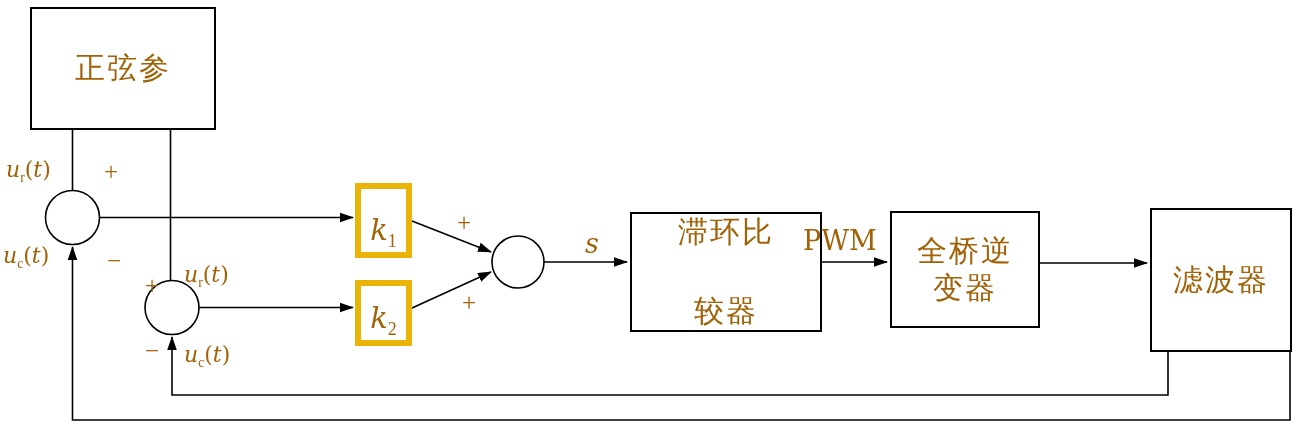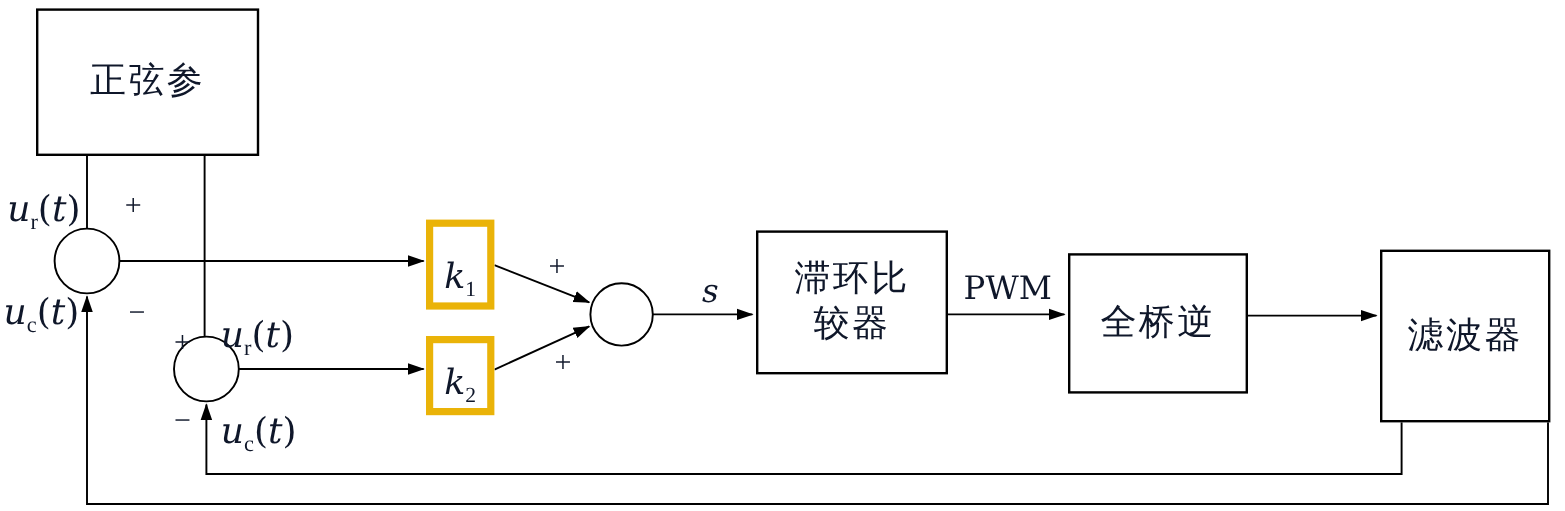--- a/index.html
+++ b/index.html
@@ -2,21 +2,21 @@
 <html><head>
 <meta charset="utf-8">
 <style>
   * { box-sizing: border-box; }
   html, body { margin: 0; padding: 0; background: #ffffff; }
   .stage {
     position: relative;
     width: 1304px;
     height: 426px;
     background: #ffffff;
-    color: #0f172a;
+    color: #a16207;
     font-family: "Liberation Serif", serif;
     overflow: hidden;
   }
   .layer { position: absolute; left: 0; top: 0; }
   .block {
     position: absolute;
     border: 2px solid #000;
     background: #fff;
     display: flex;
     flex-direction: column;
@@ -34,21 +34,21 @@
     background: #fff;
     display: flex;
     align-items: flex-end;
     justify-content: center;
     font-size: 29px;
   }
   .math i { font-style: italic; font-family: "DejaVu Serif", "Liberation Serif", serif; }
   sub { font-size: 0.62em; font-style: normal; font-family: "Liberation Serif", serif; }
   .siglabel {
     position: absolute;
-    font-size: 30px;
+    font-size: 22px;
     font-family: "DejaVu Serif", "Liberation Serif", serif;
     white-space: nowrap;
   }
   .siglabel i { font-style: italic; }
   .sign {
     position: absolute;
     font-size: 25px;
     font-family: "Liberation Serif", serif;
   }
   .annot {
@@ -97,27 +97,28 @@
   </div>
 
   <div class="gain" style="left:355px; top:183px; width:57px; height:75px;">
     <span class="math"><i>k</i><sub>1</sub></span>
   </div>
 
   <div class="gain" style="left:355px; top:280px; width:57px; height:66px;">
     <span class="math"><i>k</i><sub>2</sub></span>
   </div>
 
-  <div class="block" style="left:630px; top:192px; width:160px; height:120px;">
+  <div class="block" style="left:630px; top:212px; width:192px; height:120px;justify-content:space-between;">
     <div>滞环比</div>
     <div>较器</div>
   </div>
 
   <div class="block" style="left:890px; top:211px; width:150px; height:117px;">
     <div>全桥逆</div>
+    <div>变器</div>
   </div>
 
   <div class="block" style="left:1150px; top:208px; width:142px; height:144px;">
     <div>滤波器</div>
   </div>
 
   <span class="siglabel" style="left:6px; top:157px;"><i>u</i><sub>r</sub><span>(</span><i>t</i><span>)</span></span>
   <span class="sign" style="left:104px; top:158px;">+</span>
   <span class="siglabel" style="left:3px; top:243px;"><i>u</i><sub>c</sub><span>(</span><i>t</i><span>)</span></span>
   <span class="sign" style="left:107px; top:247px;">−</span>

